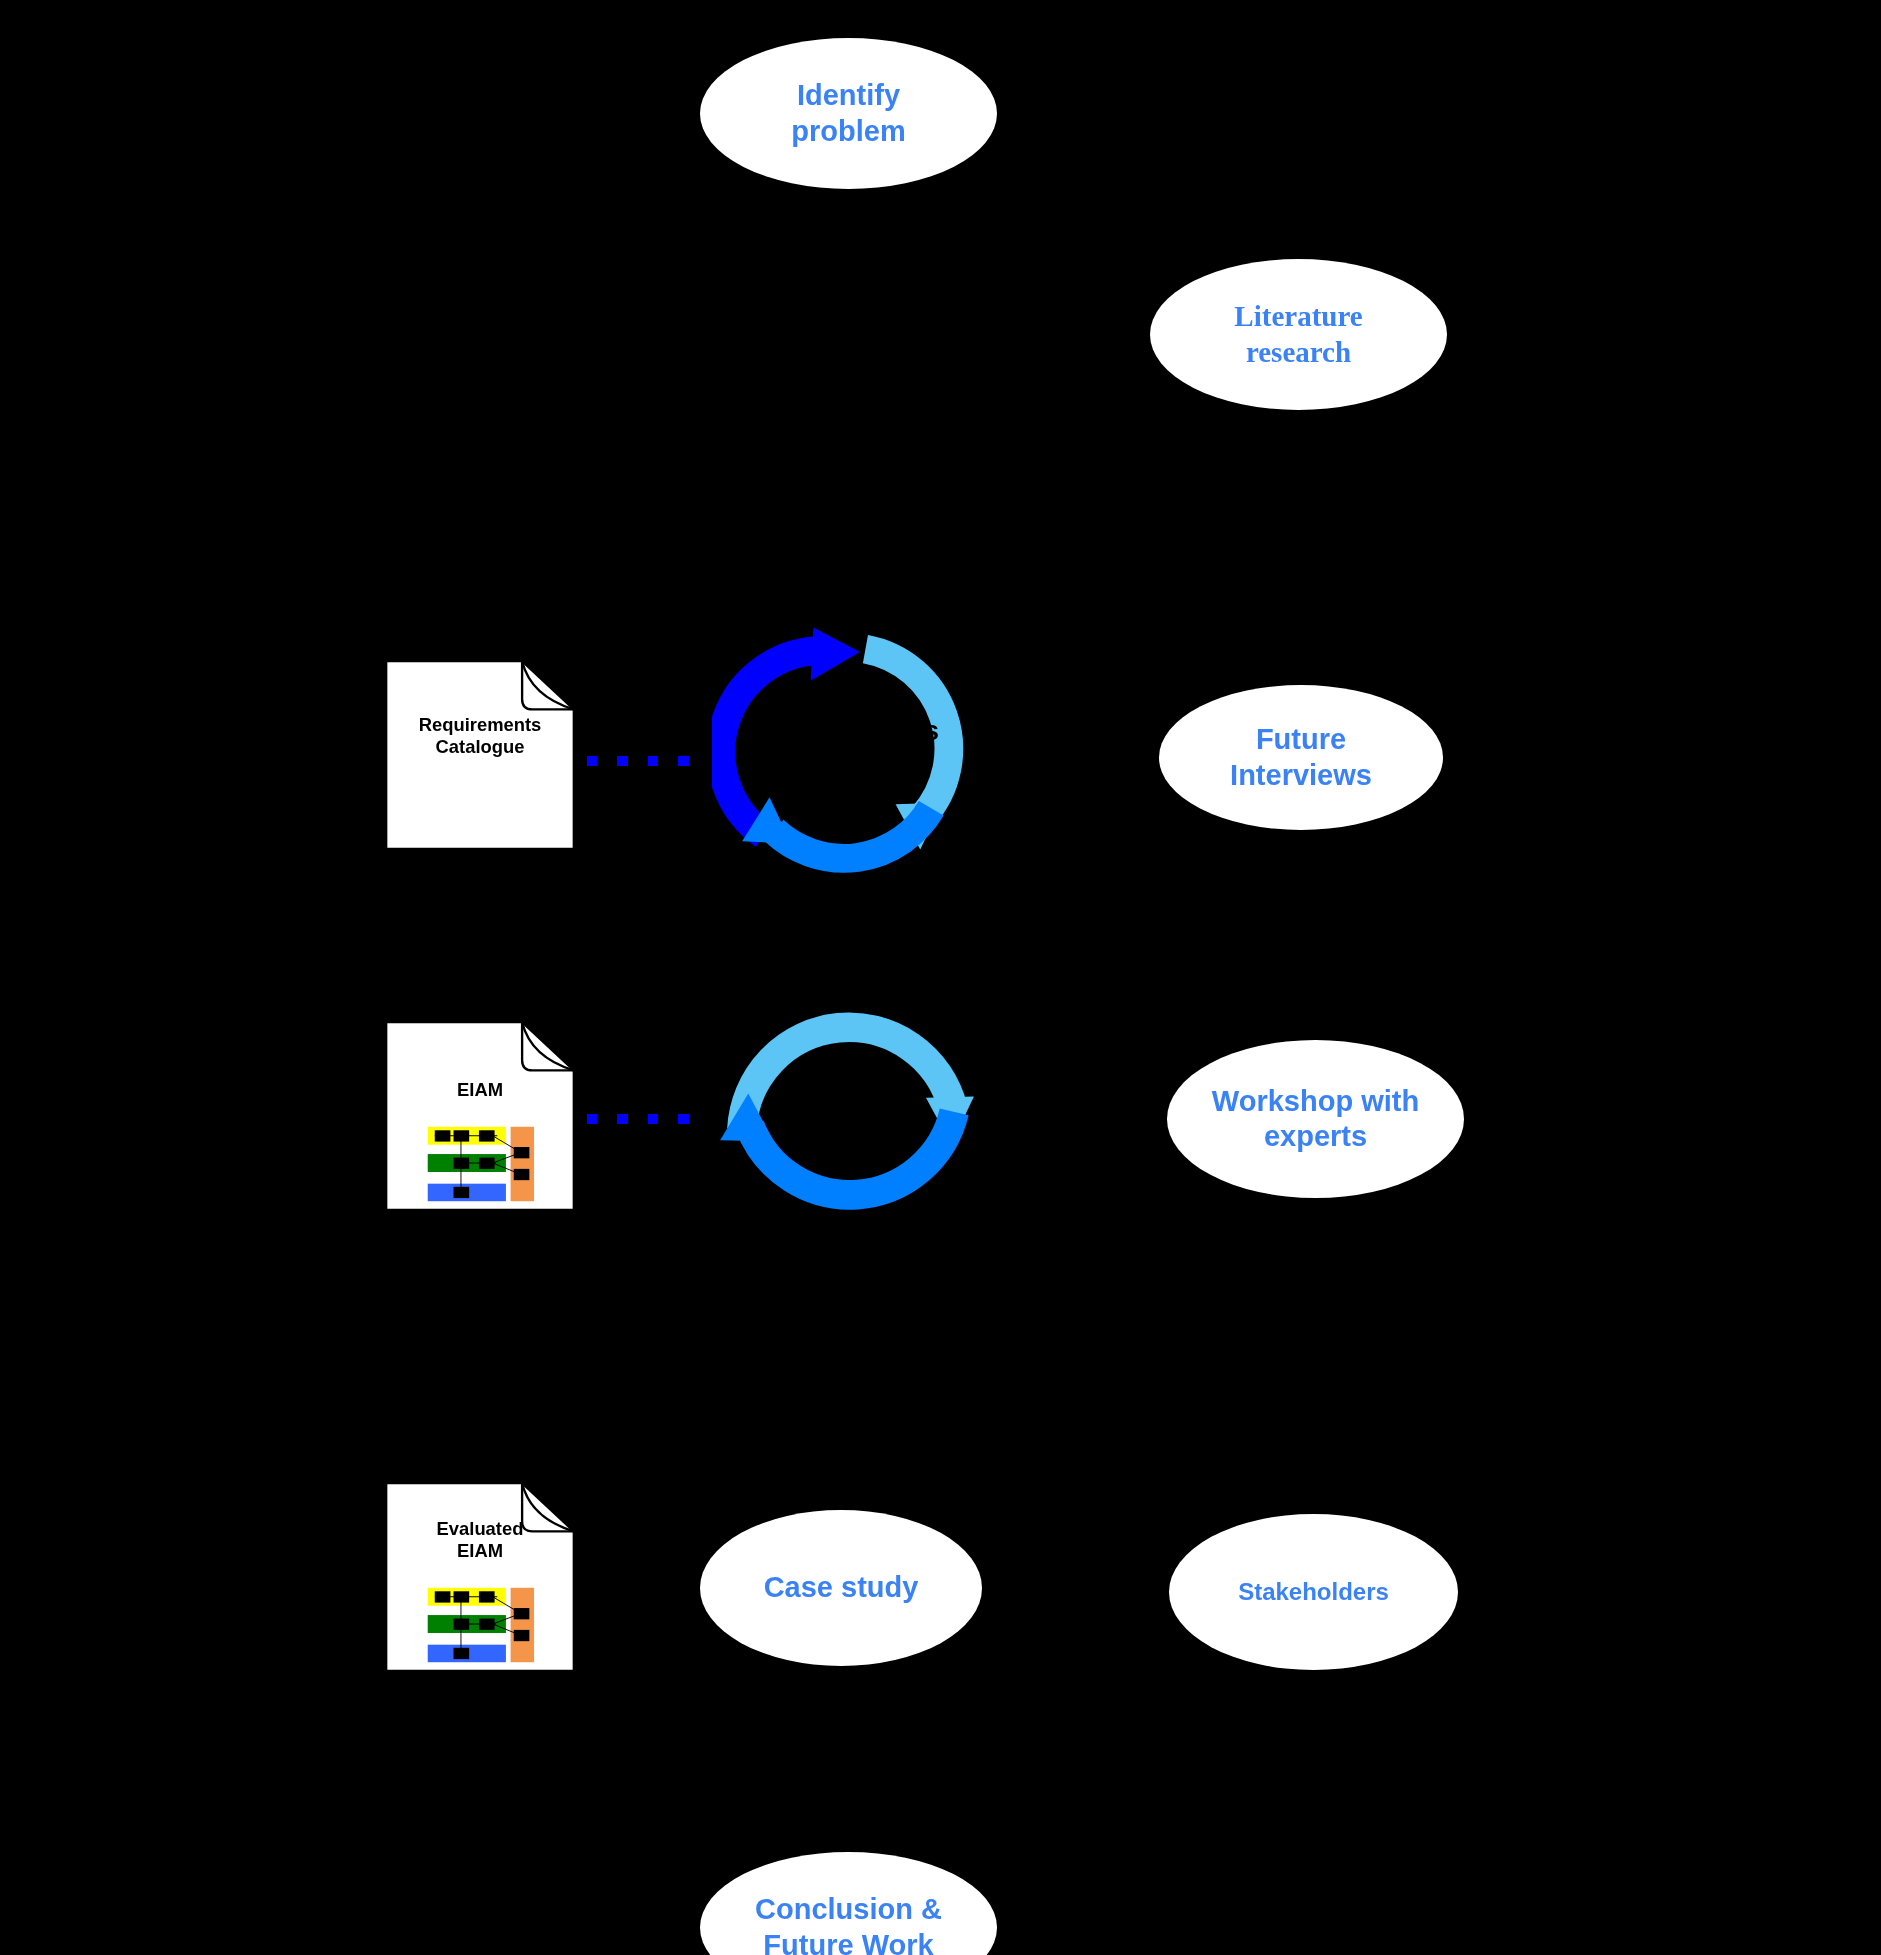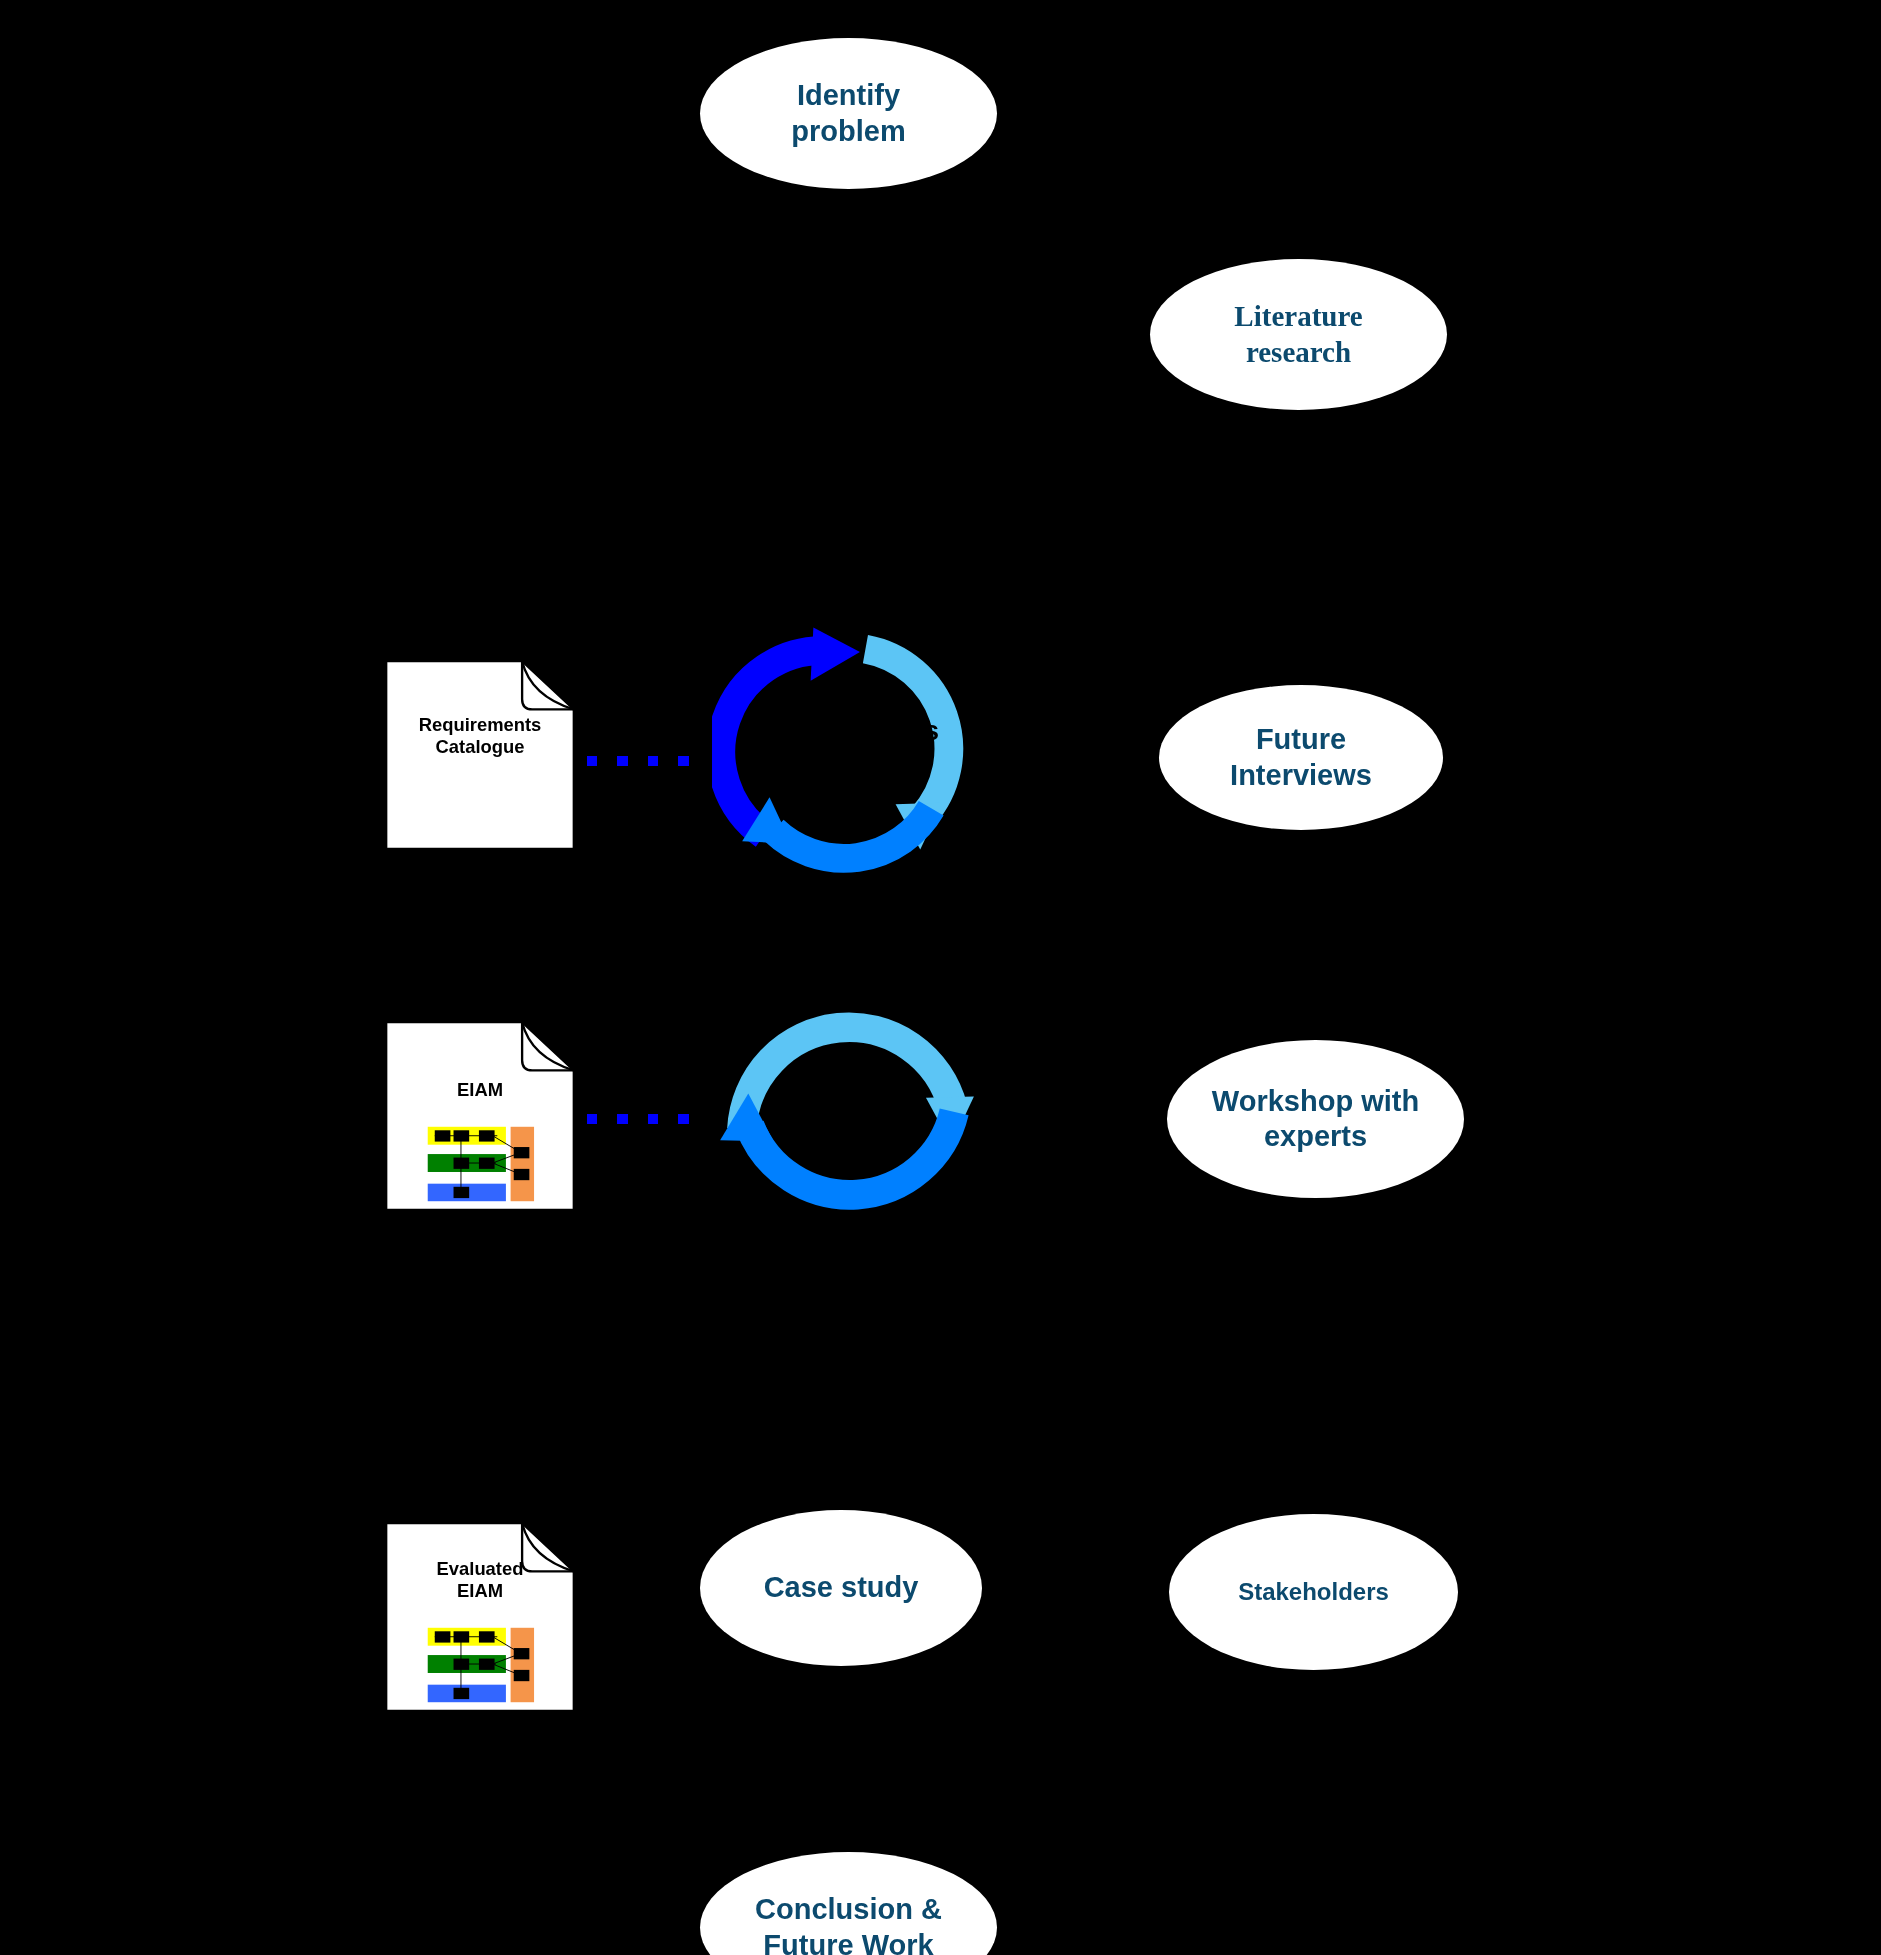--- a/index.html
+++ b/index.html
@@ -25,21 +25,21 @@
 
   
   .ellipse {
     position: absolute;
     background: #ffffff;
     border-radius: 50%;
     display: flex;
     align-items: center;
     justify-content: center;
     text-align: center;
-    color: #0c4a6e;
+    color: #3b82f6;
     font-weight: bold;
     line-height: 1.22;
     box-sizing: border-box;
   }
   .ellipse .etext {
     display: block;
     white-space: pre-line;
     padding: 0 6%;
   }
 
@@ -244,21 +244,21 @@
       <span style="font-size:27px;">Designing
 EIAM</span>
     </div>
   </div>
 
   <div class="ellipse" style="left:1167px; top:1040px; width:297px; height:158px; font-size:29px;">
     <span class="etext">Workshop with
 experts</span>
   </div>
 
-  <div class="docnode" style="left:385px; top:1522px; width:190px; height:190px;">
+  <div class="docnode" style="left:385px; top:1482px; width:190px; height:190px;">
     <svg viewBox="0 0 485 485" preserveAspectRatio="none">
       <path d="M3 3 H 350 L 482 126 V 482 H 3 Z" fill="#ffffff" stroke="#000000" stroke-width="6"></path>
       <path d="M350 3 V 100 Q 350 126 376 126 H 482" fill="none" stroke="#000000" stroke-width="6"></path>
       <path d="M350 3 Q 372 92 482 126" fill="none" stroke="#000000" stroke-width="6"></path>
     </svg>
     <div class="doc-title" style="top:36px; font-size:18.4px;">Evaluated
 EIAM</div>
 
     <div class="eiam-mini" style="left:30.5px; top:105px; width:129px; height:76px;">
       <svg viewBox="0 0 330 195" preserveAspectRatio="none">

